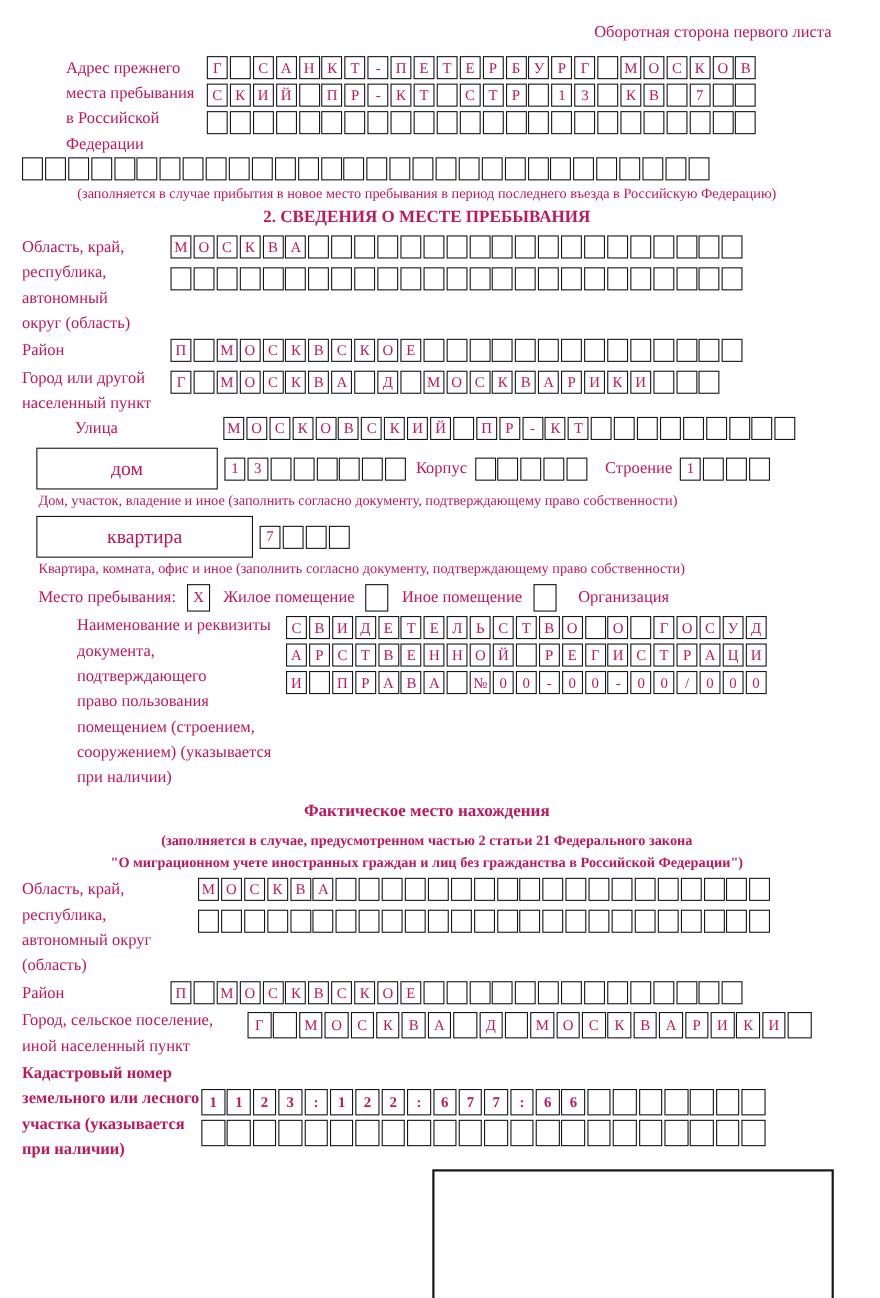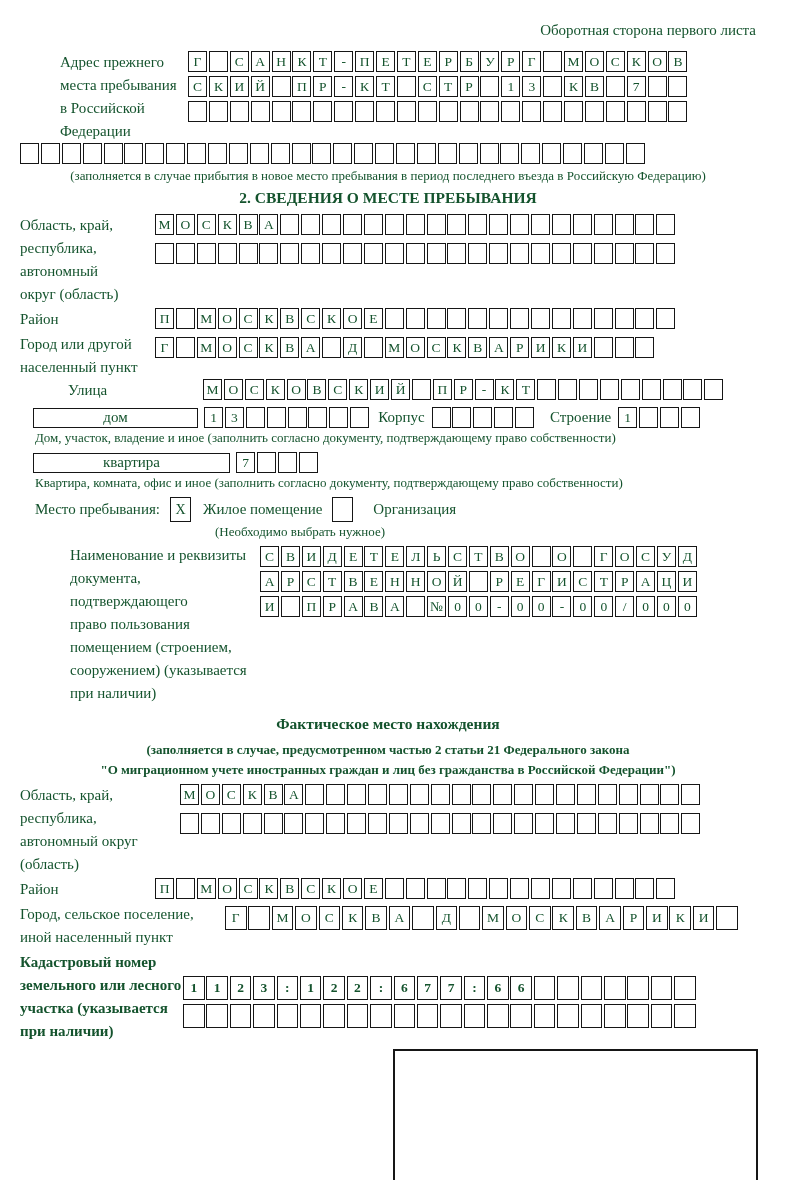--- a/index.html
+++ b/index.html
@@ -1,43 +1,43 @@
 <!DOCTYPE html>
 <html><head>
 <meta charset="utf-8">
 <style>
   * { box-sizing: border-box; }
   body { margin: 0; background: #fff; }
   .page {
     position: relative;
     width: 800px; height: 1180px;
-    background: #fff; color: #14532d;
+    background: #fff; color: #be185d;
     font-family: "Liberation Serif", "DejaVu Serif", serif;
     padding: 12px 44px 0 20px;
     overflow: hidden;
   }
   .hdr { text-align: right; font-size: 15px; margin: 10px 0 12px; }
   .frow { display: flex; align-items: flex-start; }
   .frow.vcenter { align-items: center; }
   .lbl { font-size: 15px; line-height: 23px; white-space: pre-line; flex: 0 0 auto; }
   .cellrow { display: flex; margin-bottom: 4px; }
   .cell {
     flex: 0 0 auto; width: 19px; height: 21px;
     border: 1.7px solid #161616; margin-right: 1.9px;
     display: flex; align-items: center; justify-content: center;
     font-size: 13.5px; background: #fff;
   }
   .cell.lg { width: 21.5px; height: 24px; }
   .note-c { font-size: 13px; text-align: center; margin: 2px 0 4px; }
   .note-l { font-size: 13px; margin: 1px 0 6px 15px; }
   .sect-title { font-weight: bold; text-align: center; font-size: 15.5px; margin: 5px 0 7px; }
   .widebox {
-    border: 1.7px solid #161616; height: 20px;
+    border: 1.7px solid #161616; height: 38px;
     display: flex; align-items: center; justify-content: center;
-    font-size: 15px; background: #fff; flex: 0 0 auto;
+    font-size: 18px; background: #fff; flex: 0 0 auto;
   }
   .inline-lbl { font-size: 15px; padding: 0 7px; white-space: nowrap; }
   .checkbox {
     width: 21px; height: 25px; border: 1.7px solid #161616;
     display: inline-flex; align-items: center; justify-content: center;
     font-size: 14px; flex: 0 0 auto; background: #fff;
   }
   .stay-row { display: flex; align-items: center; margin: 6px 0 2px 15px; font-size: 15px; }
   .stay-opt { display: flex; align-items: center; }
   .stay-opt .olabel { padding: 0 10px 0 12px; }
@@ -371,24 +371,27 @@
   <div class="note-l">Квартира, комната, офис и иное (заполнить согласно документу, подтверждающему право собственности)</div>
 
   <div class="stay-row">
     <span style="padding-right:10px;">Место пребывания:</span>
     <span class="stay-opt">
       <span class="checkbox">X</span>
       <span class="olabel">Жилое помещение</span>
     </span>
     <span class="stay-opt">
       <span class="checkbox"></span>
+      <span class="olabel">Иное помещение</span>
+    </span>
+    <span class="stay-opt">
+      <span class="checkbox"></span>
       <span class="olabel" style="padding-left:20px;">Организация</span>
     </span>
   </div>
-  <div class="note-c" style="width:560px;">(Необходимо выбрать нужное)</div>
 
   <div class="frow" style="margin-left:50px;">
     <div class="lbl" style="width:190px;">Наименование и реквизиты
 документа, подтверждающего
 право пользования
 помещением (строением,
 сооружением) (указывается
 при наличии)</div>
     <div class="cells-col" style="margin-top:2px;">
       <div class="cellrow">

